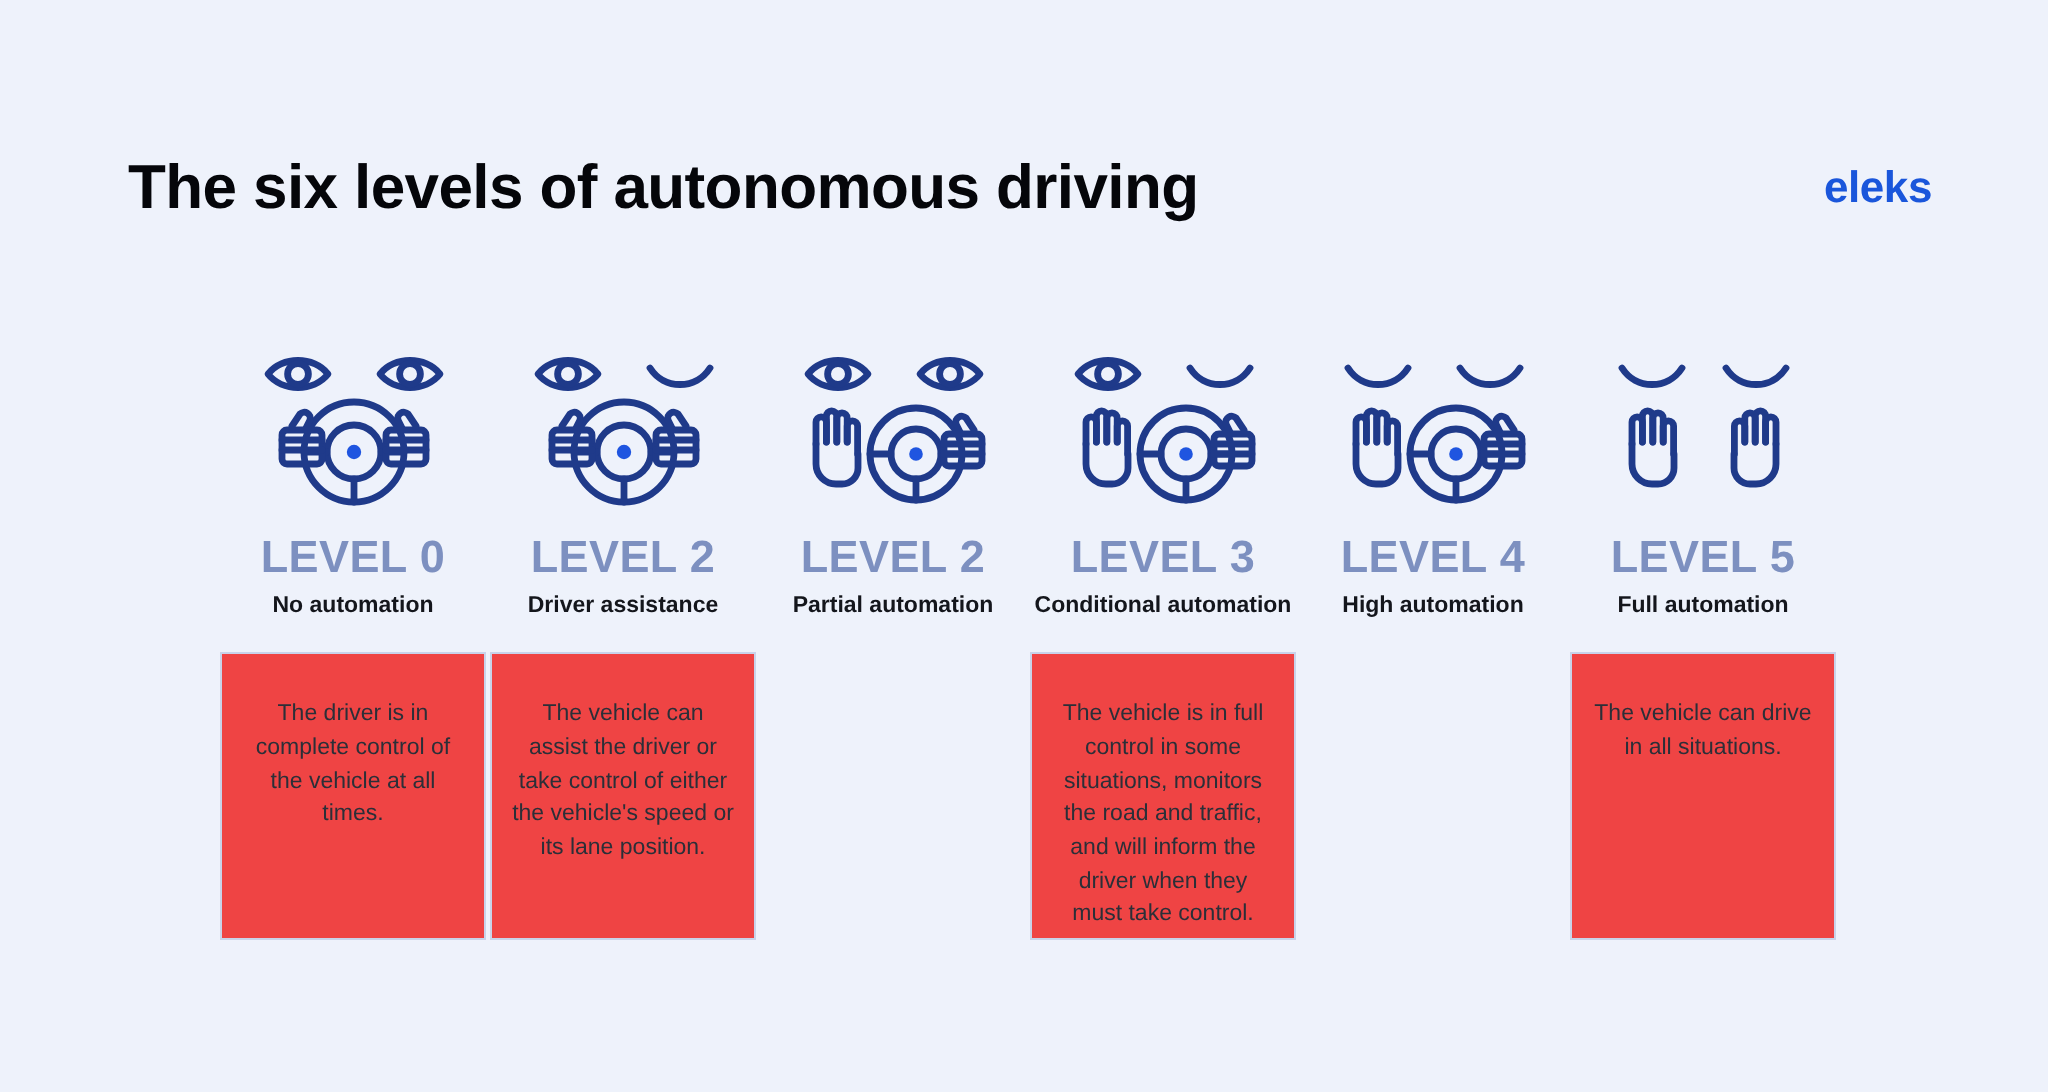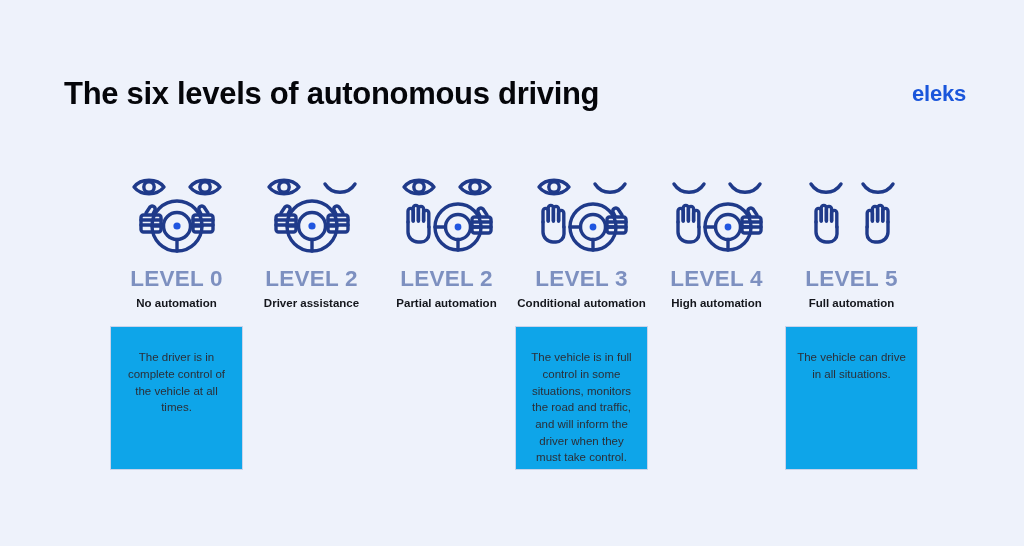--- a/index.html
+++ b/index.html
@@ -83,21 +83,21 @@
     font-weight: bold;
     color: #14161c;
     text-align: center;
     line-height: 1.2;
     white-space: nowrap;
   }
   .card {
     margin-top: 16px;
     width: 133px;
     height: 144px;
-    background: #0ea5e9;
+    background: #ef4444;
     border: 1px solid #c9d3ea;
     box-sizing: border-box;
     padding: 22px 10px 10px 10px;
     display: flex;
     justify-content: center;
   }
   .card-text {
     font-size: 11.5px;
     line-height: 1.45;
     color: #2b2f38;
@@ -166,20 +166,23 @@
           <path d="M22 43 l4 -6 a3 3 0 0 1 5 3 l-2 4"></path>
           <rect x="17" y="45" width="20" height="17" rx="2.5"></rect>
           <path d="M17 50 H37 M17 55 H37"></path>
           <path d="M84 43 l-4 -6 a3 3 0 0 0 -5 3 l2 4"></path>
           <rect x="69" y="45" width="20" height="17" rx="2.5"></rect>
           <path d="M69 50 H89 M69 55 H89"></path>
         </svg>
       </div>
       <div class="level-title">LEVEL 2</div>
       <div class="level-sub">Driver assistance</div>
+      <div class="card">
+        <span class="card-text">The vehicle can assist the driver or take control of either the vehicle's speed or its lane position.</span>
+      </div>
     </div>
 
     <div class="level">
       <div class="icon-wrap">
         <svg width="106" height="86" viewBox="0 0 106 86" fill="none" stroke="#1f3a8a" stroke-width="3.4" stroke-linecap="round" stroke-linejoin="round">
           <path d="M10 17 C17 8, 33 8, 40 17 C33 26, 17 26, 10 17 Z"></path>
           <circle cx="25" cy="17" r="5.2"></circle>
           <path d="M66 17 C73 8, 89 8, 96 17 C89 26, 73 26, 66 17 Z"></path>
           <circle cx="81" cy="17" r="5.2"></circle>
 

